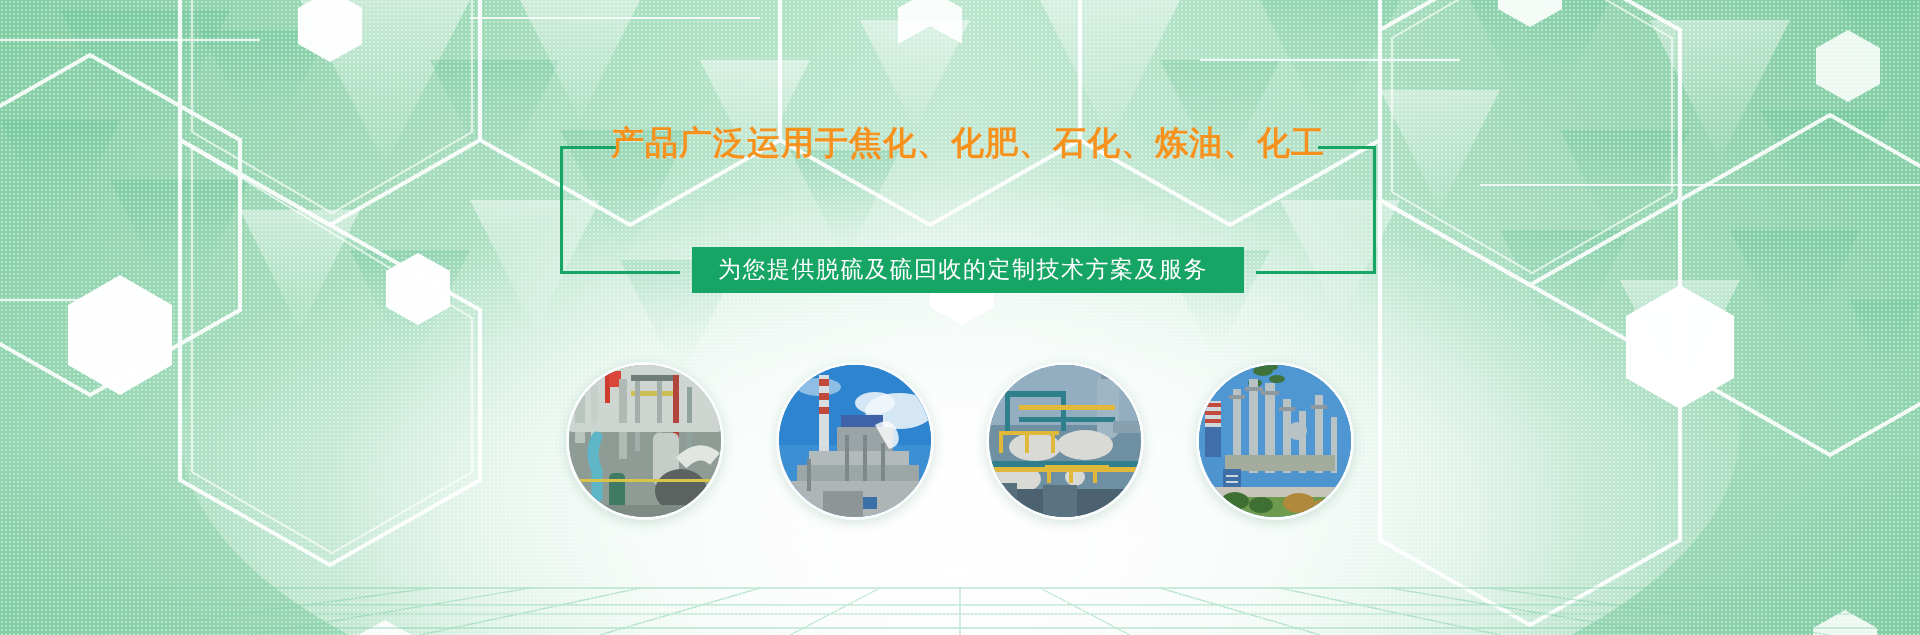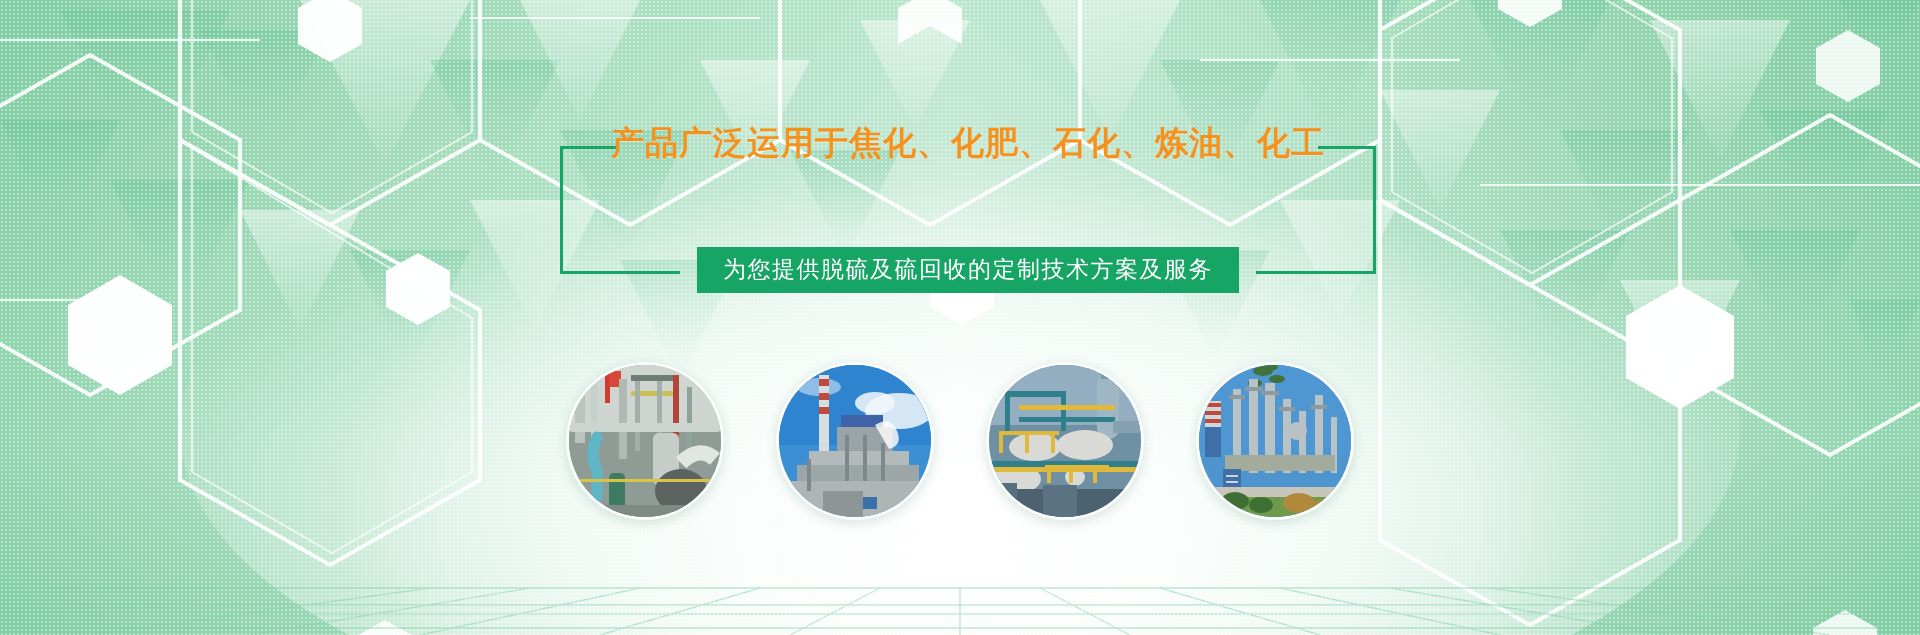--- a/index.html
+++ b/index.html
@@ -59,21 +59,21 @@
     white-space:nowrap;
     text-shadow:0 1px 0 rgba(255,255,255,.35);
   }
   .sub-banner{
     position:absolute;left:50%;bottom:-19px;transform:translateX(-50%);
     background:#17a566;
     color:#ffffff;
     font-size:23px;
     font-weight:500;
     letter-spacing:1.5px;
-    padding:11px 26px 12px 26px;
+    padding:11px 36px 12px 26px;
     white-space:nowrap;
     line-height:1;
   }
 
   
   .circles{
     position:absolute;left:0;right:0;top:362px;
     display:flex;justify-content:center;gap:52px;
   }
   .circle{

